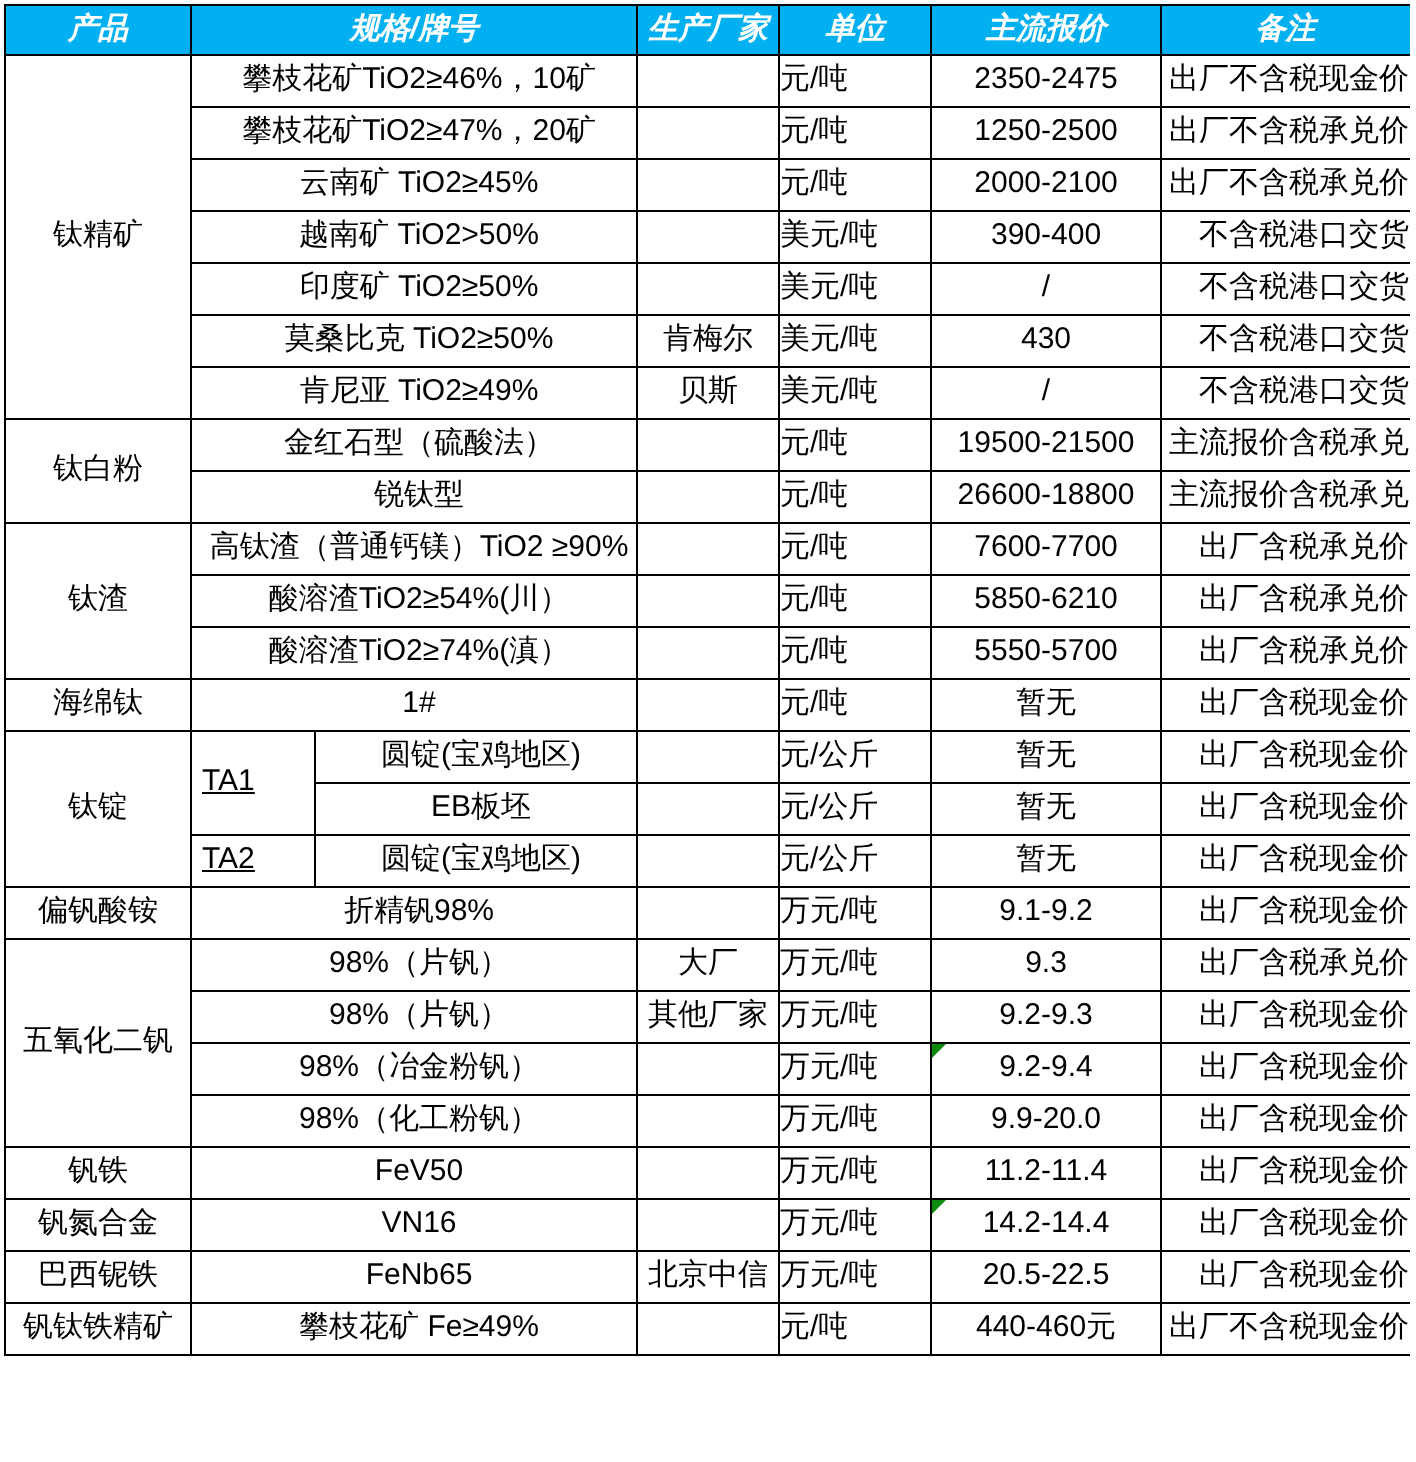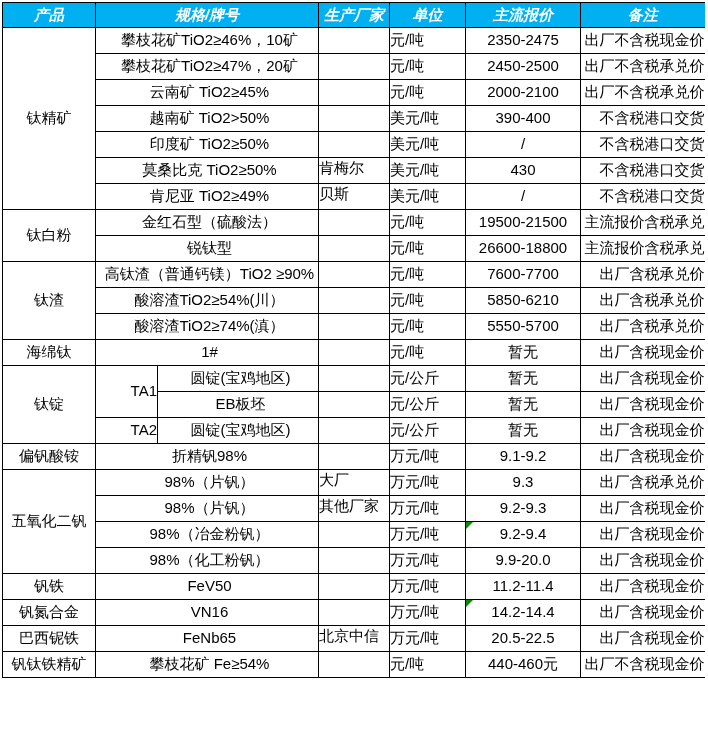--- a/index.html
+++ b/index.html
@@ -26,23 +26,23 @@
     overflow:hidden;white-space:nowrap;
     vertical-align:middle;
   }
   
   .price-table th:last-child,.price-table td:last-child{border-right:none;margin-top:28px;}
   .price-table th{
     background:var(--header-bg);color:var(--header-text);
     font-weight:bold;text-align:center;height:24px;font-style:italic;
   }
   td.col-product{text-align:center;}
-  td.col-grade{text-align:right;padding-left:5px;}
+  td.col-grade{text-align:left;padding-left:5px;text-decoration:underline;}
   td.col-spec{text-align:center;padding-left:5px;}
-  td.col-maker{font-family:Liberation Mono, monospace;}
+  td.col-maker{text-align:center;}
   td.col-unit{text-align:left;}
   td.col-price{text-align:center;position:relative;}
   td.col-note{text-align:right;padding-left:2px;}
   .flag-tri{
     position:absolute;top:0;left:0;width:0;height:0;
     border-top:7px solid var(--flag);
     border-right:7px solid transparent;
   }
 </style>
 </head>
@@ -74,21 +74,21 @@
         <td class="col-spec" colspan="2">攀枝花矿TiO2≥46%，10矿</td>
         <td class="col-maker"></td>
         <td class="col-unit">元/吨</td>
         <td class="col-price">2350-2475</td>
         <td class="col-note">出厂不含税现金价</td>
       </tr>
       <tr>
         <td class="col-spec" colspan="2">攀枝花矿TiO2≥47%，20矿</td>
         <td class="col-maker"></td>
         <td class="col-unit">元/吨</td>
-        <td class="col-price">2450-2500</td>
+        <td class="col-price">1250-2500</td>
         <td class="col-note">出厂不含税承兑价</td>
       </tr>
       <tr>
         <td class="col-spec" colspan="2">云南矿 TiO2≥45%</td>
         <td class="col-maker"></td>
         <td class="col-unit">元/吨</td>
         <td class="col-price">2000-2100</td>
         <td class="col-note">出厂不含税承兑价</td>
       </tr>
       <tr>
@@ -244,20 +244,20 @@
       <tr>
         <td class="col-product" rowspan="1">巴西铌铁</td>
         <td class="col-spec" colspan="2">FeNb65</td>
         <td class="col-maker">北京中信</td>
         <td class="col-unit">万元/吨</td>
         <td class="col-price">20.5-22.5</td>
         <td class="col-note">出厂含税现金价</td>
       </tr>
       <tr>
         <td class="col-product" rowspan="1">钒钛铁精矿</td>
-        <td class="col-spec" colspan="2">攀枝花矿 Fe≥54%</td>
+        <td class="col-spec" colspan="2">攀枝花矿 Fe≥49%</td>
         <td class="col-maker"></td>
         <td class="col-unit">元/吨</td>
         <td class="col-price">440-460元</td>
         <td class="col-note">出厂不含税现金价</td>
       </tr>
     </tbody>
 </table>
 
 </body></html>

